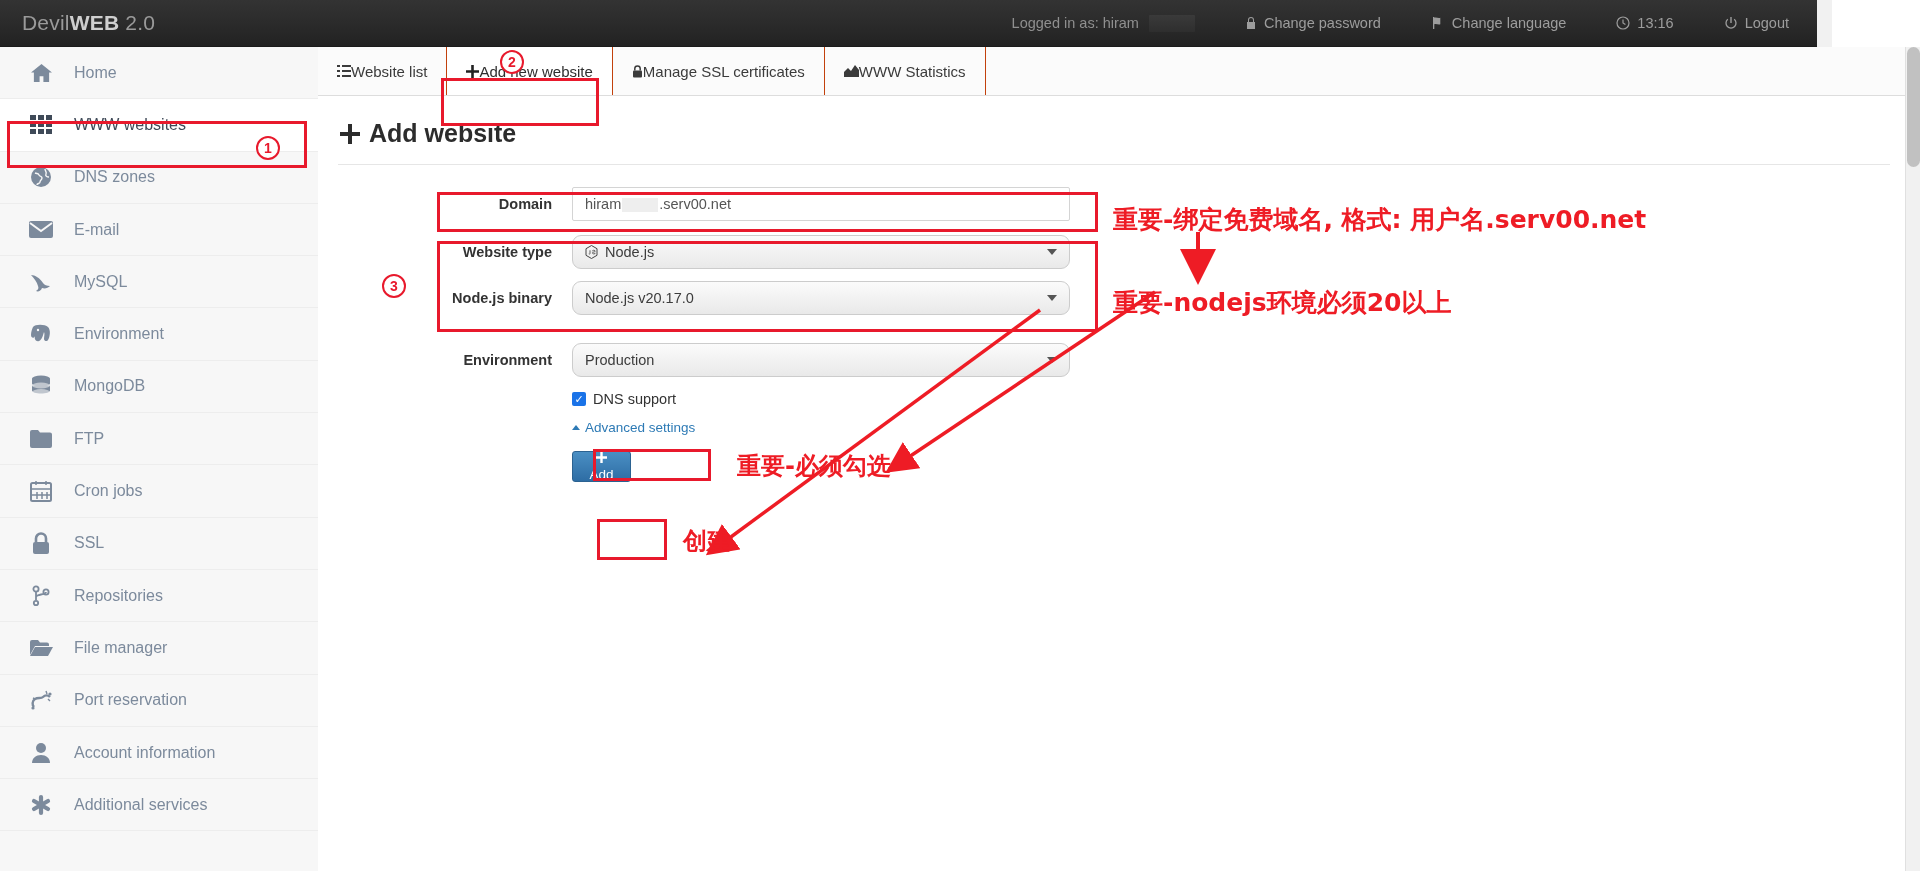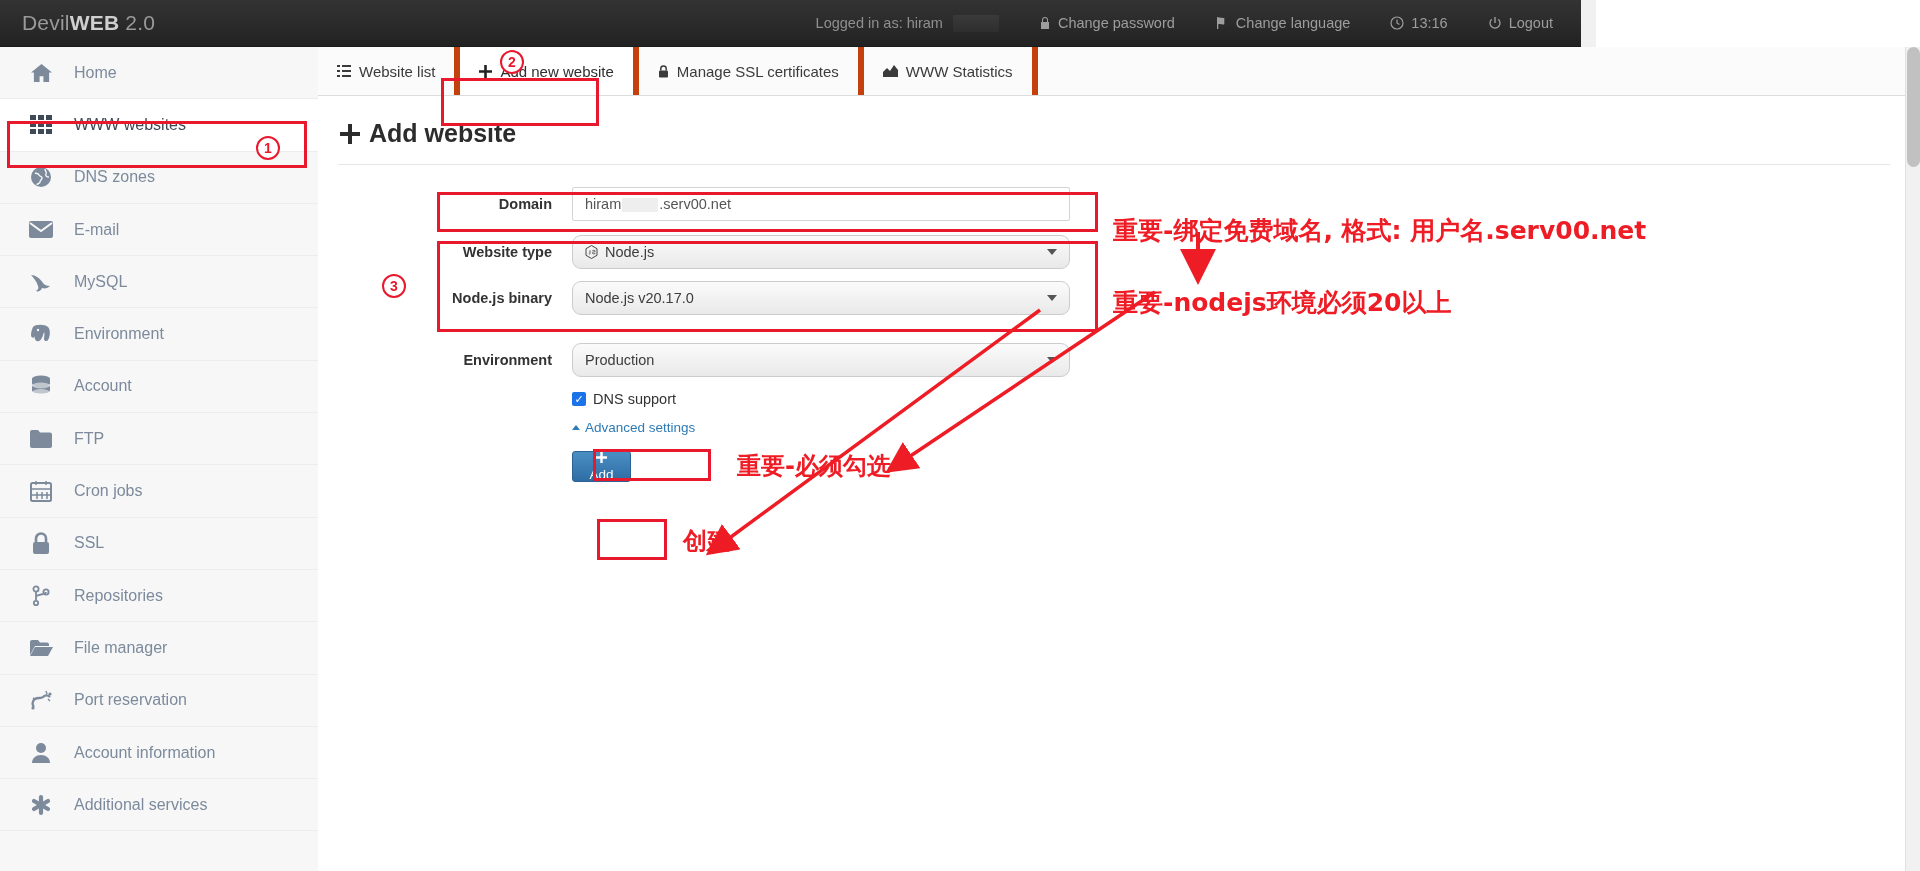--- a/index.html
+++ b/index.html
@@ -6,33 +6,33 @@
   html, body {
     margin: 0; padding: 0;
     width: 1920px; height: 871px;
     overflow: hidden;
     font-family: "Liberation Sans", sans-serif;
     background: #ffffff;
   }
 
   
   .topbar {
-    position: absolute; top: 0; left: 0; width: 1596px; height: 47px;
+    position: absolute; top: 0; left: 0; width: 1832px; height: 47px;
     background: linear-gradient(180deg, #333333 0%, #2b2b2b 50%, #222222 100%);
     border-bottom: 1px solid #1b1b1b;
     display: flex; align-items: center;
   }
   .brand {
     color: #9a9a9a; font-size: 21px; padding-left: 22px; letter-spacing: .2px;
     white-space: nowrap;
   }
   .brand b { color: #cfcfcf; font-weight: bold; }
   .topbar-right {
     margin-left: auto; display: flex; align-items: center;
-    padding-right: 26px; gap: 6px;
+    padding-right: 26px; gap: 16px;
   }
   .tb-item {
     color: #9d9d9d; font-size: 14.5px; padding: 0 17px;
     display: flex; align-items: center; gap: 7px; white-space: nowrap;
     height: 47px;
   }
   .tb-item.plain { color: #8f8f8f; }
   .redact {
     display: inline-block; width: 46px; height: 17px;
     background: linear-gradient(180deg,#3a3a3a,#2e2e2e);
@@ -91,23 +91,23 @@
   
   .content {
     position: absolute; top: 47px; left: 318px;
     width: 1592px; height: 824px; background: #ffffff;
   }
   .tabs {
     height: 49px; display: flex; align-items: stretch;
     border-bottom: 1px solid #dddddd; background: #fbfbfb;
   }
   .tab {
-    display: flex; align-items: center; gap: 8px;
+    display: flex; align-items: center; gap: 0;
     padding: 0 19px; font-size: 15px; color: #3b3b3b;
-    border-right: 6px solid #c2410c; background: #fbfbfb;
+    border-right: 1px solid #c2410c; background: #fbfbfb;
     white-space: nowrap;
   }
   .tab.active { background: #ffffff; color: #2f2f2f; }
   .tab .ti { color: #3b3b3b; font-size: 14px; }
   .tabs-filler { flex: 1; border-bottom: 0; }
 
   .page-title {
     font-size: 25px; font-weight: bold; color: #2c2c2c;
     padding: 23px 0 16px 22px; display: flex; align-items: center; gap: 9px;
   }
@@ -311,21 +311,21 @@
   <div class="side-item">
     <span class="sico">
       <svg width="20" height="22" viewBox="0 0 20 22">
           <ellipse cx="10" cy="3.5" rx="9" ry="3" fill="#7c8a9c"></ellipse>
           <path d="M1 3.5v5c0 1.7 4 3 9 3s9-1.3 9-3v-5" fill="#7c8a9c"></path>
           <path d="M1 10.5v5c0 1.7 4 3 9 3s9-1.3 9-3v-5" fill="#7c8a9c"></path>
           <ellipse cx="10" cy="10.5" rx="9" ry="3" fill="#f7f7f7" opacity=".55"></ellipse>
           <ellipse cx="10" cy="17" rx="9" ry="3" fill="#f7f7f7" opacity=".55"></ellipse>
         </svg>
     </span>
-    <span>Account</span>
+    <span>MongoDB</span>
   </div>
 
   <div class="side-item">
     <span class="sico">
       <svg width="24" height="19" viewBox="0 0 24 19">
           <path d="M1 3a2 2 0 012-2h6l2 2.5h10a2 2 0 012 2V17a2 2 0 01-2 2H3a2 2 0 01-2-2V3z" fill="#7c8a9c"></path>
         </svg>
     </span>
     <span>FTP</span>
   </div>
@@ -548,21 +548,21 @@
 
 <div class="redbox" style="left:437px; top:192px; width:661px; height:40px;"></div>
 
 <div class="redbox" style="left:437px; top:241px; width:661px; height:91px;"></div>
 <div class="circnum" style="left:382px; top:274px;">3</div>
 
 <div class="redbox" style="left:593px; top:449px; width:118px; height:32px;"></div>
 
 <div class="redbox" style="left:597px; top:519px; width:70px; height:41px;"></div>
 
-<div class="cn-note" style="left:1113px; top:214px;">重要-绑定免费域名, 格式: 用户名.serv00.net</div>
+<div class="cn-note" style="left:1113px; top:203px;">重要-绑定免费域名, 格式: 用户名.serv00.net</div>
 <div class="cn-note" style="left:1113px; top:286px;">重要-nodejs环境必须20以上</div>
 <div class="cn-note small" style="left:729px; top:450px;margin-left:8px;">重要-必须勾选</div>
 <div class="cn-note small" style="left:683px; top:525px;">创建</div>
 
 <svg style="position:absolute;left:0;top:0;width:1920px;height:871px;pointer-events:none;z-index:44">
   <defs>
     <marker id="ah" markerWidth="9" markerHeight="9" refX="4" refY="4.5" orient="auto">
       <path d="M0,0 L9,4.5 L0,9 z" fill="#ee1c25"></path>
     </marker>
   </defs>

